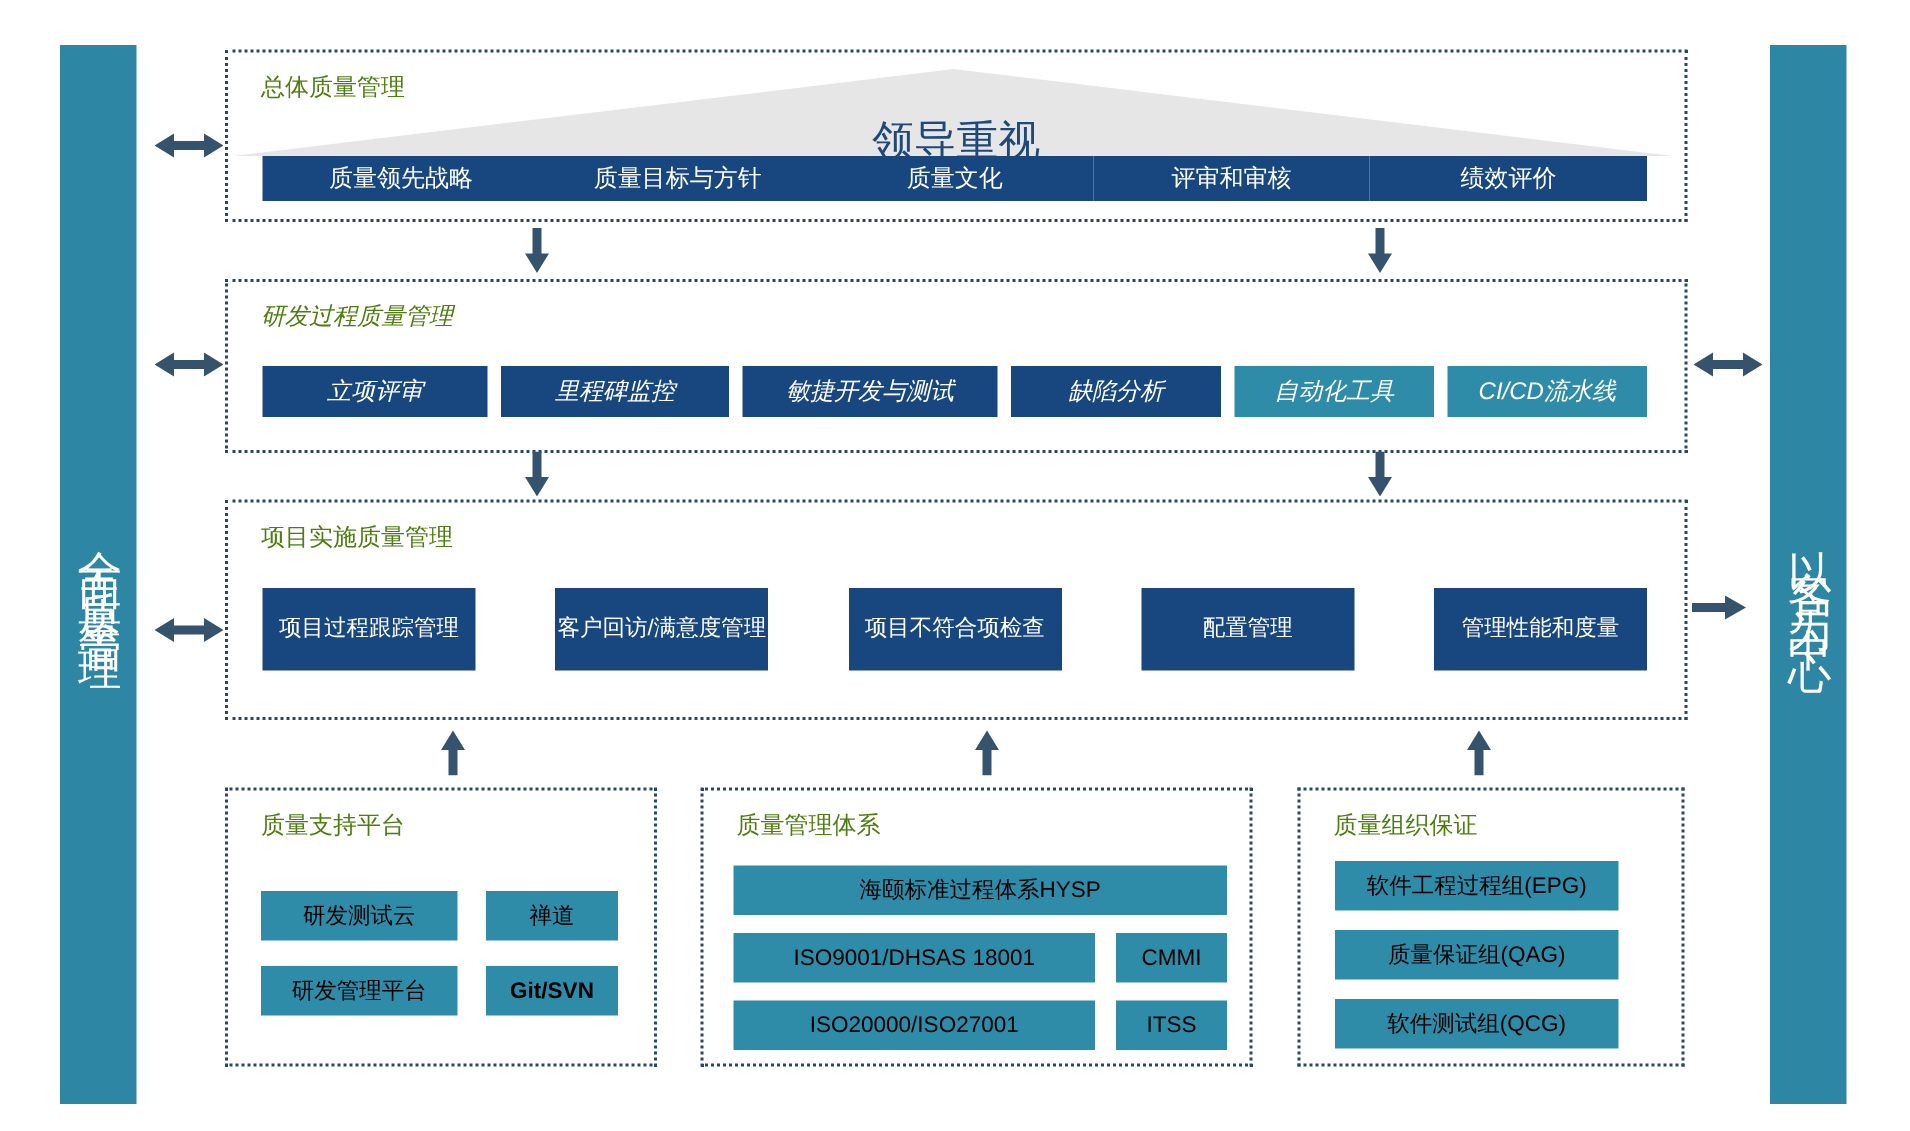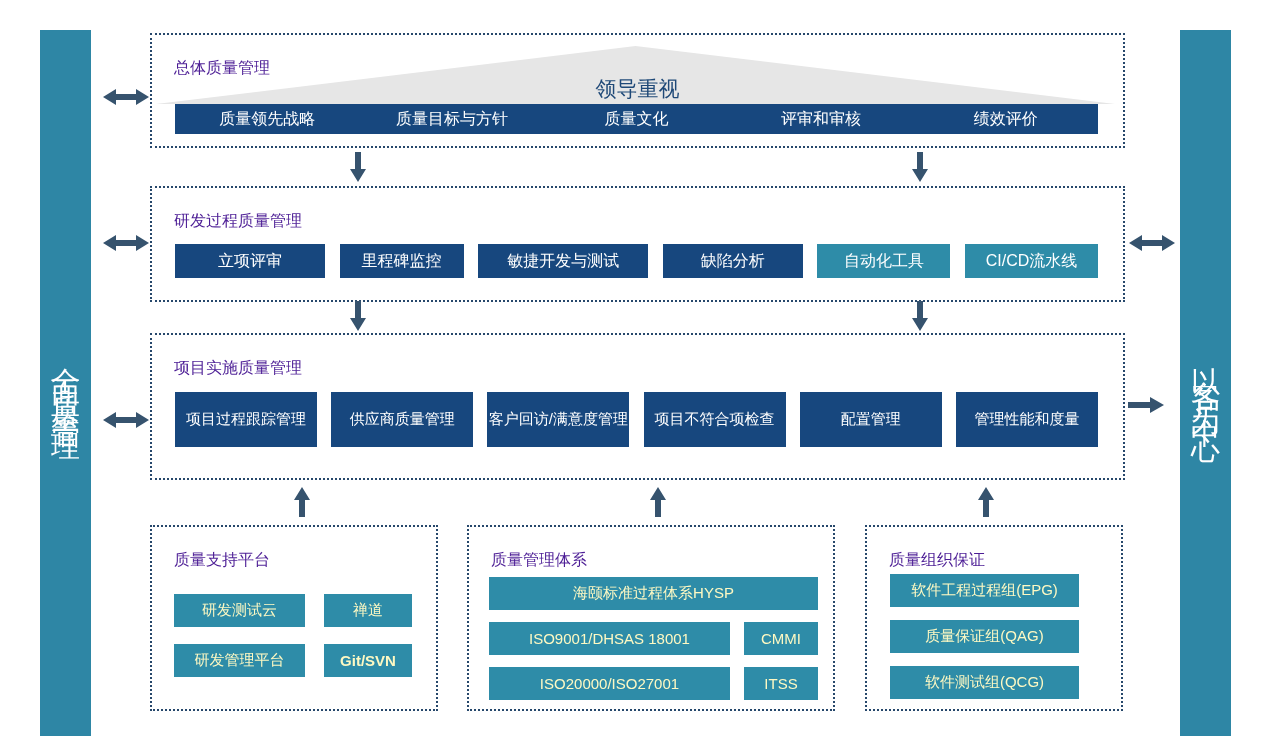--- a/index.html
+++ b/index.html
@@ -12,67 +12,67 @@
     position:absolute; top:30px; width:51px; height:706px;
     background:#2E86A5; color:#ffffff;
     display:flex; align-items:center; justify-content:center;
   }
   .vbar .vtext { writing-mode:vertical-rl; font-size:29px; letter-spacing:13px; line-height:1; }
   .left-bar  { left:40px; }
   .right-bar { left:1180px; }
 
   
   .dotbox { position:absolute; border:2px dotted #26476B; box-sizing:border-box; background:#ffffff; }
-  .box-title { position:absolute; left:22px; top:23px; font-size:16px; color:#4c1d95; }
+  .box-title { position:absolute; left:22px; top:13px; font-size:16px; color:#4d7c0f; }
 
   #box-overall { left:150px; top:33px;  width:975px; height:115px; }
-  #box-rd      { left:150px; top:186px; width:975px; height:116px; }
+  #box-rd      { left:150px; top:186px; width:975px; height:116px;font-style:italic; }
   #box-proj    { left:150px; top:333px; width:975px; height:147px; }
   #box-support { left:150px; top:525px; width:288px; height:186px; }
   #box-system  { left:467px; top:525px; width:368px; height:186px; }
   #box-org     { left:865px; top:525px; width:258px; height:186px; }
 
   
   .triangle {
     position:absolute; left:4px; right:8px; top:11px; height:58px;
     background:#E6E6E6; clip-path:polygon(50% 0, 100% 100%, 0 100%);
   }
   .banner {
     position:absolute; left:0; right:0; top:40px; text-align:center;
-    font-size:21px; color:#1F4978;
+    font-size:28px; color:#1F4978;
   }
 
   
   .row { position:absolute; left:23px; right:25px; display:flex; justify-content:space-between; }
   #box-overall .row { bottom:12px; }
   #box-rd .row      { bottom:22px; }
   #box-proj .row    { bottom:31px; }
 
   .btn {
     background:#17477E; color:#ffffff; font-size:16px; height:30px;
     display:flex; align-items:center; justify-content:center; text-align:center;
     box-sizing:border-box;
   }
   #box-overall .btn { width:200px; }
   #box-rd .btn { height:34px; }
   #box-rd .btn:nth-child(1){ width:150px; }
-  #box-rd .btn:nth-child(2){ width:124px; }
+  #box-rd .btn:nth-child(2){ width:152px; }
   #box-rd .btn:nth-child(3){ width:170px; }
   #box-rd .btn:nth-child(4){ width:140px; }
   #box-rd .btn:nth-child(5){ width:133px; }
   #box-rd .btn:nth-child(6){ width:133px; }
   .teal { background:#2E8CA8 !important; }
 
   .btn2 {
     width:142px; height:55px; font-size:15px; line-height:1.35;
   }
 
   
   .sbtn {
-    background:#2E8CA8; color:#fef9c3; font-size:15px; height:33px;
+    background:#2E8CA8; color:#000000; font-size:15px; height:33px;
     display:flex; align-items:center; justify-content:center; text-align:center;
     box-sizing:border-box;
   }
   .bold { font-weight:bold; }
 
   .support-grid {
     position:absolute; left:22px; top:67px;
     display:grid; grid-template-columns:131px 88px; column-gap:19px; row-gap:17px;
   }
   .system-grid {
@@ -128,24 +128,20 @@
   </div>
 
   <div class="dotbox" id="box-proj">
     <div class="box-title">项目实施质量管理</div>
     <div class="row">
       <div class="btn btn2">
         <span>项目过程</span>
         <span>跟踪管理</span>
       </div>
       <div class="btn btn2">
-        <span>供应商</span>
-        <span>质量管理</span>
-      </div>
-      <div class="btn btn2">
         <span>客户回访/</span>
         <span>满意度管理</span>
       </div>
       <div class="btn btn2">
         <span>项目</span>
         <span>不符合项检查</span>
       </div>
       <div class="btn btn2">
         <span>配置</span>
         <span>管理</span>

